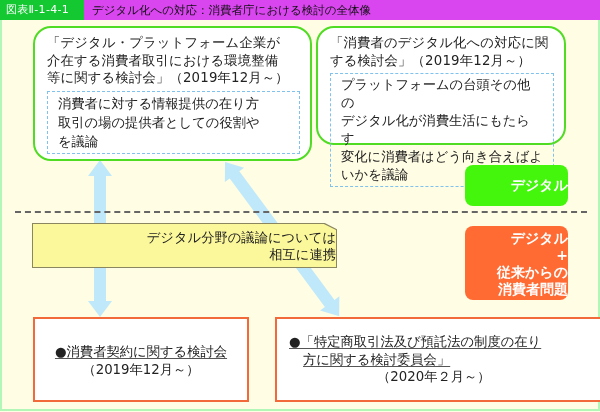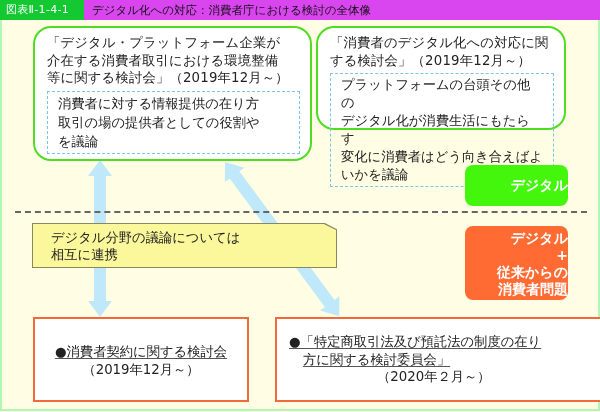--- a/index.html
+++ b/index.html
@@ -44,21 +44,21 @@
   .badge.green { background: #44f50c; }
   .badge.orange { background: #ff6b33; line-height: 17px; padding-top: 4px; }
   .dash {
     position: absolute; left: 15px; top: 211px; width: 572px; height: 0;
     border-top: 2px dashed #666;
   }
   .ybox {
     position: absolute; left: 32px; top: 223px; width: 305px; height: 45px;
     background: #fbf79b; border: 1px solid #8a8660; box-sizing: border-box;
     clip-path: polygon(0 0, 96% 0, 100% 14%, 100% 100%, 0 100%);
-    text-align: left; font-size: 13.3px; line-height: 17px; padding-top: 5px;
+    text-align: right; font-size: 13.3px; line-height: 17px; padding-top: 5px;
     padding-left: 18px;
   }
   .ybox-shadow {
     position: absolute; left: 32px; top: 223px; width: 305px; height: 45px;
     background: #8a8660;
     clip-path: polygon(0 0, 96% 0, 100% 14%, 100% 100%, 0 100%);
   }
   .obox {
     position: absolute; border: 2px solid #f26a3a; background: #fff;
     box-sizing: border-box; text-align: center; font-size: 13.3px; line-height: 17.5px;
@@ -97,21 +97,21 @@
     <div>介在する消費者取引における環境整備</div>
     <div>等に関する検討会」（2019年12月～）</div>
   </div>
   <div class="inner">
     <div>消費者に対する情報提供の在り方</div>
     <div>取引の場の提供者としての役割や</div>
     <div>を議論</div>
   </div>
 </div>
 
-<div class="gbox" style="left:316px; top:26px; width:250px; height:104px;">
+<div class="gbox" style="left:316px; top:26px; width:250px; height:119px;">
   <div class="head">
     <div>「消費者のデジタル化への対応に関</div>
     <div>する検討会」（2019年12月～）</div>
   </div>
   <div class="inner" style="line-height:18px;">
     <div>プラットフォームの台頭その他の</div>
     <div>デジタル化が消費生活にもたらす</div>
     <div>変化に消費者はどう向き合えばよ</div>
     <div>いかを議論</div>
   </div>

